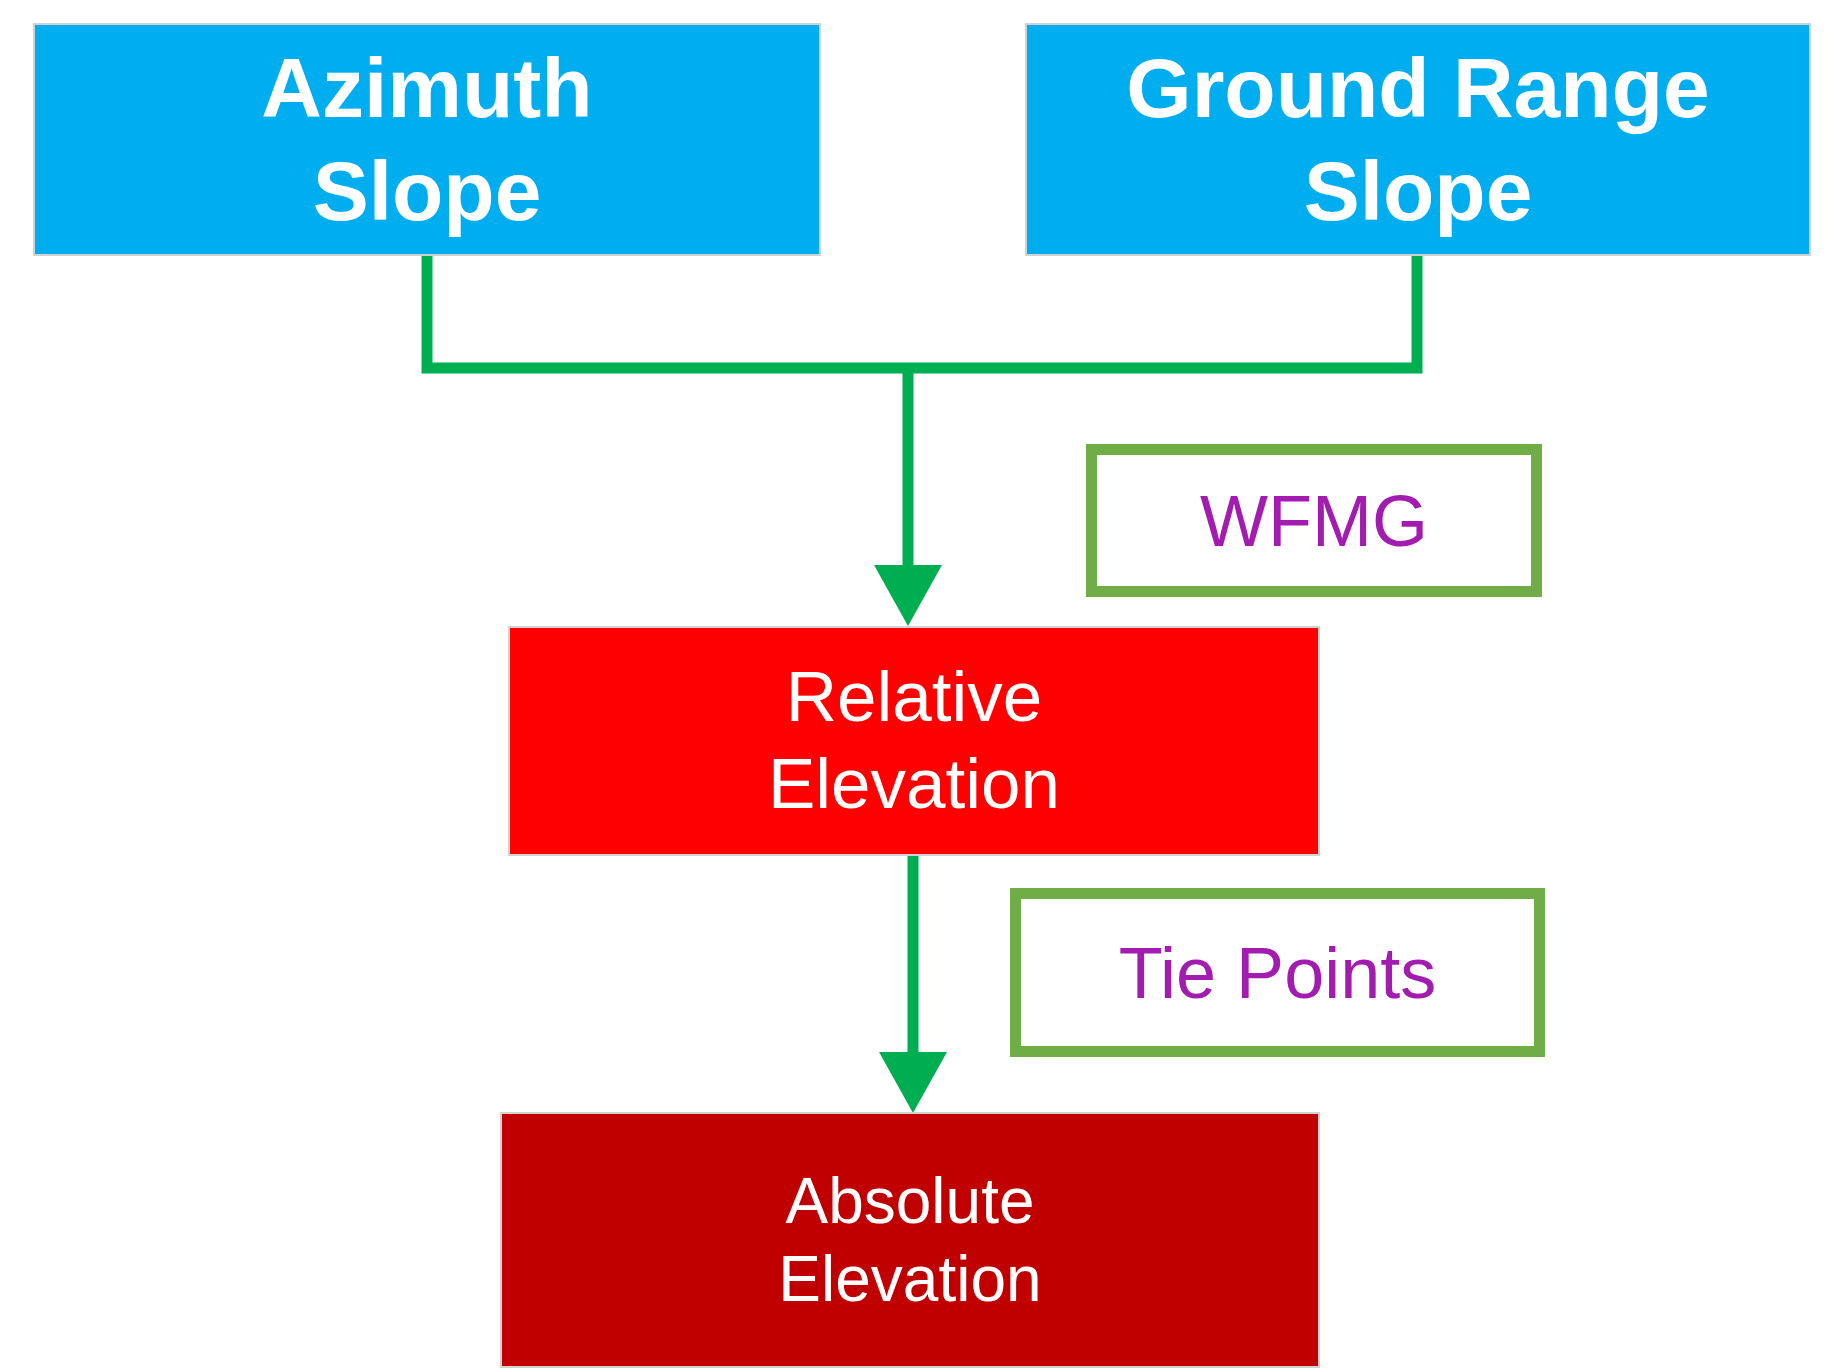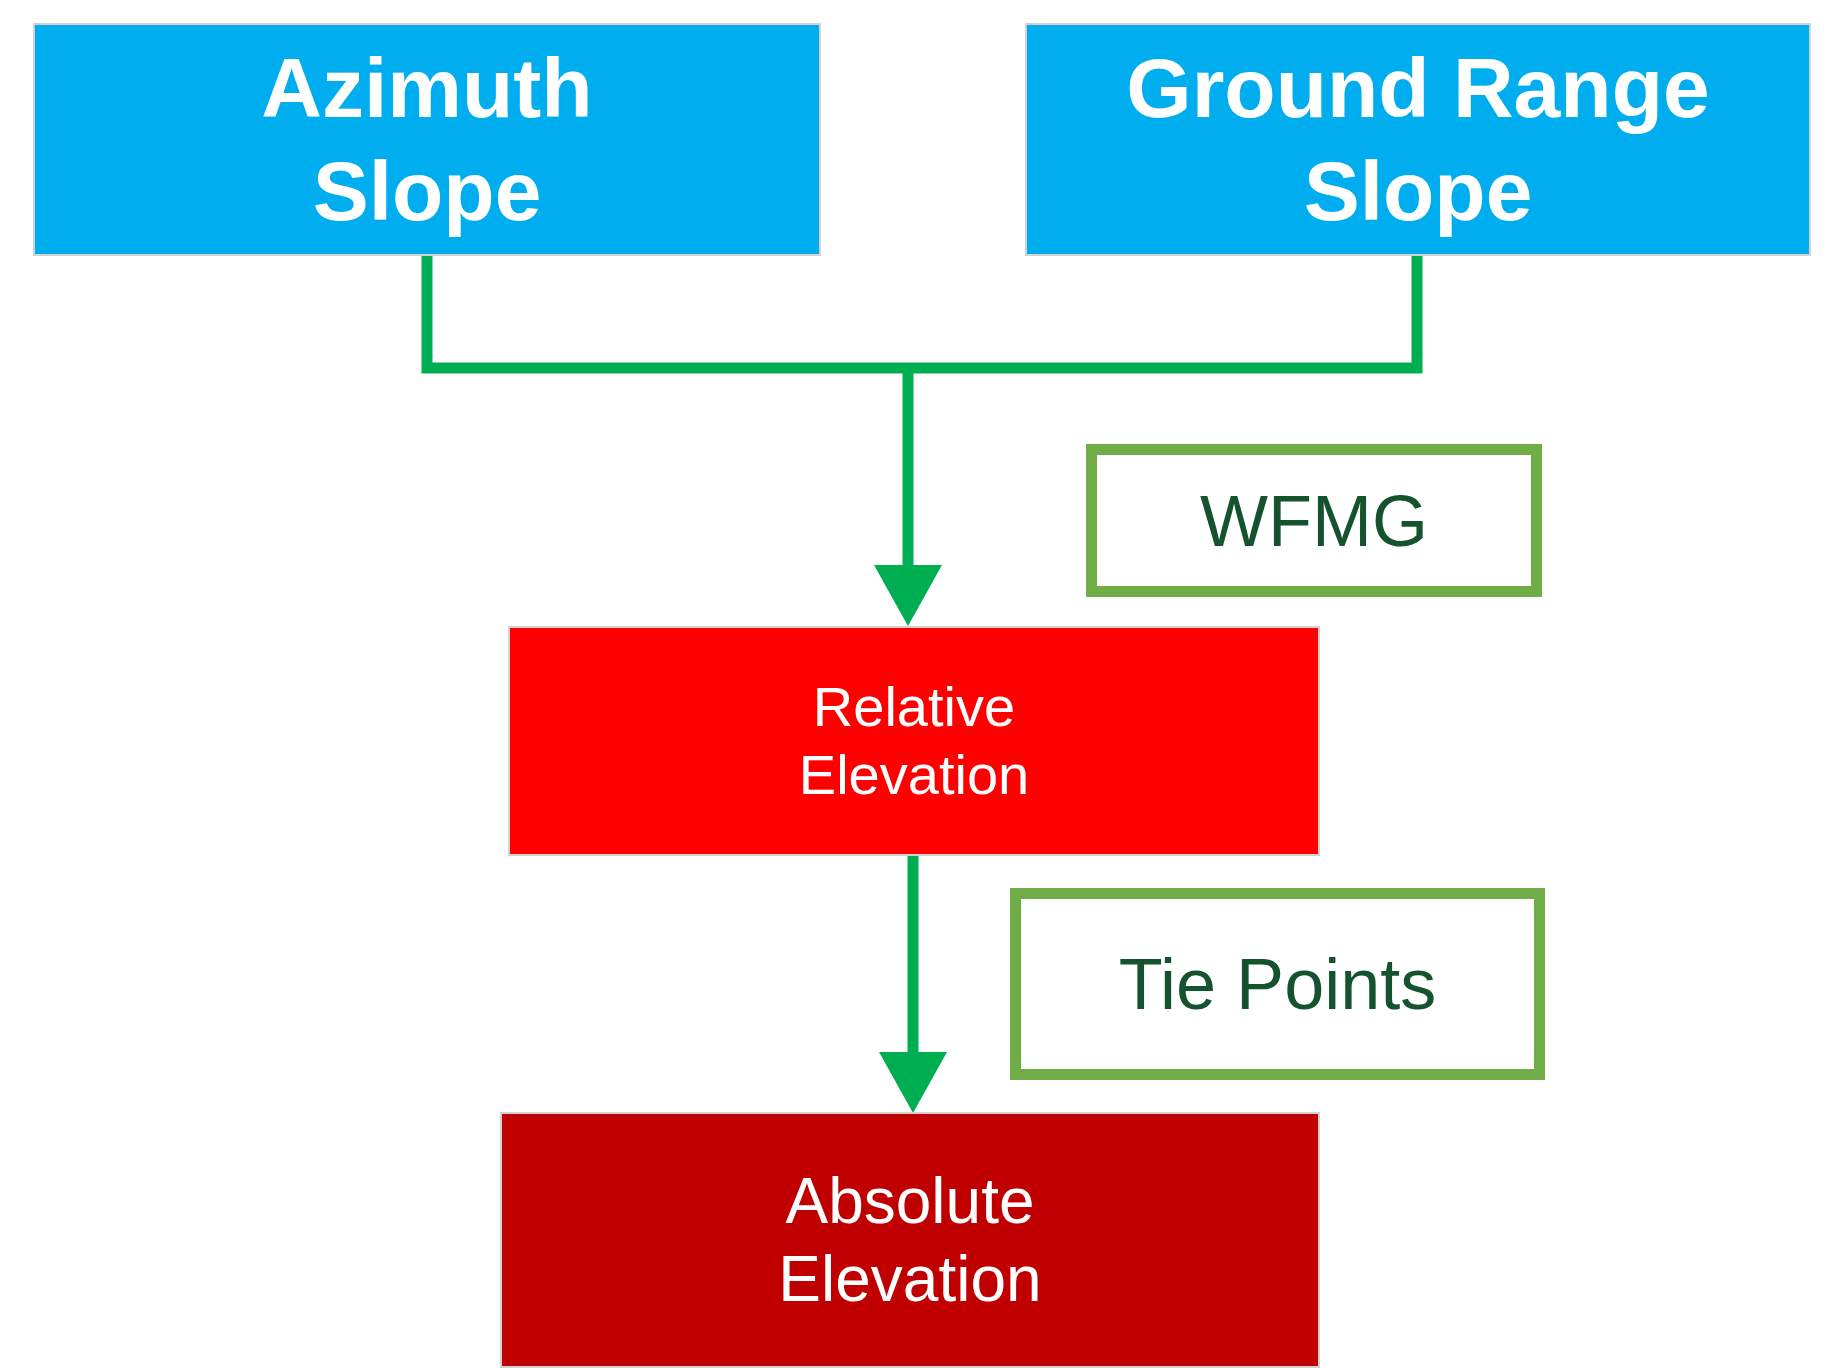--- a/index.html
+++ b/index.html
@@ -35,38 +35,38 @@
   }
   .node-blue {
     background: #00AEEF;
     color: #ffffff;
     font-size: 84px;
     font-weight: 700;
   }
   .node-red {
     background: #FF0000;
     color: #ffffff;
-    font-size: 56px;
+    font-size: 71px;
     font-weight: 400;
   }
   .node-darkred {
     background: #C00000;
     color: #ffffff;
     font-size: 64px;
     font-weight: 400;
   }
   .annot {
     position: absolute;
     box-sizing: border-box;
     background: #ffffff;
     border: 11px solid #70AD47;
     display: flex;
     align-items: center;
     justify-content: center;
-    color: #14532d;
+    color: #a21caf;
     font-size: 72px;
     font-weight: 400;
     text-align: right;
   }
   .connector-svg {
     position: absolute;
     left: 0;
     top: 0;
     width: 1844px;
     height: 1368px;
@@ -104,21 +104,21 @@
 
   <div class="annot" style="left:1086px; top:444px; width:456px; height:153px;">
     <span>WFMG</span>
   </div>
 
   <div class="node node-red" style="left:508px; top:626px; width:812px; height:230px;">
     <span class="node-label">Relative
 Elevation</span>
   </div>
 
-  <div class="annot" style="left:1010px; top:888px; width:535px; height:192px;">
+  <div class="annot" style="left:1010px; top:888px; width:535px; height:169px;">
     <span>Tie Points</span>
   </div>
 
   <div class="node node-darkred" style="left:500px; top:1112px; width:820px; height:256px;">
     <span class="node-label">Absolute
 Elevation</span>
   </div>
 
 </div>
 

